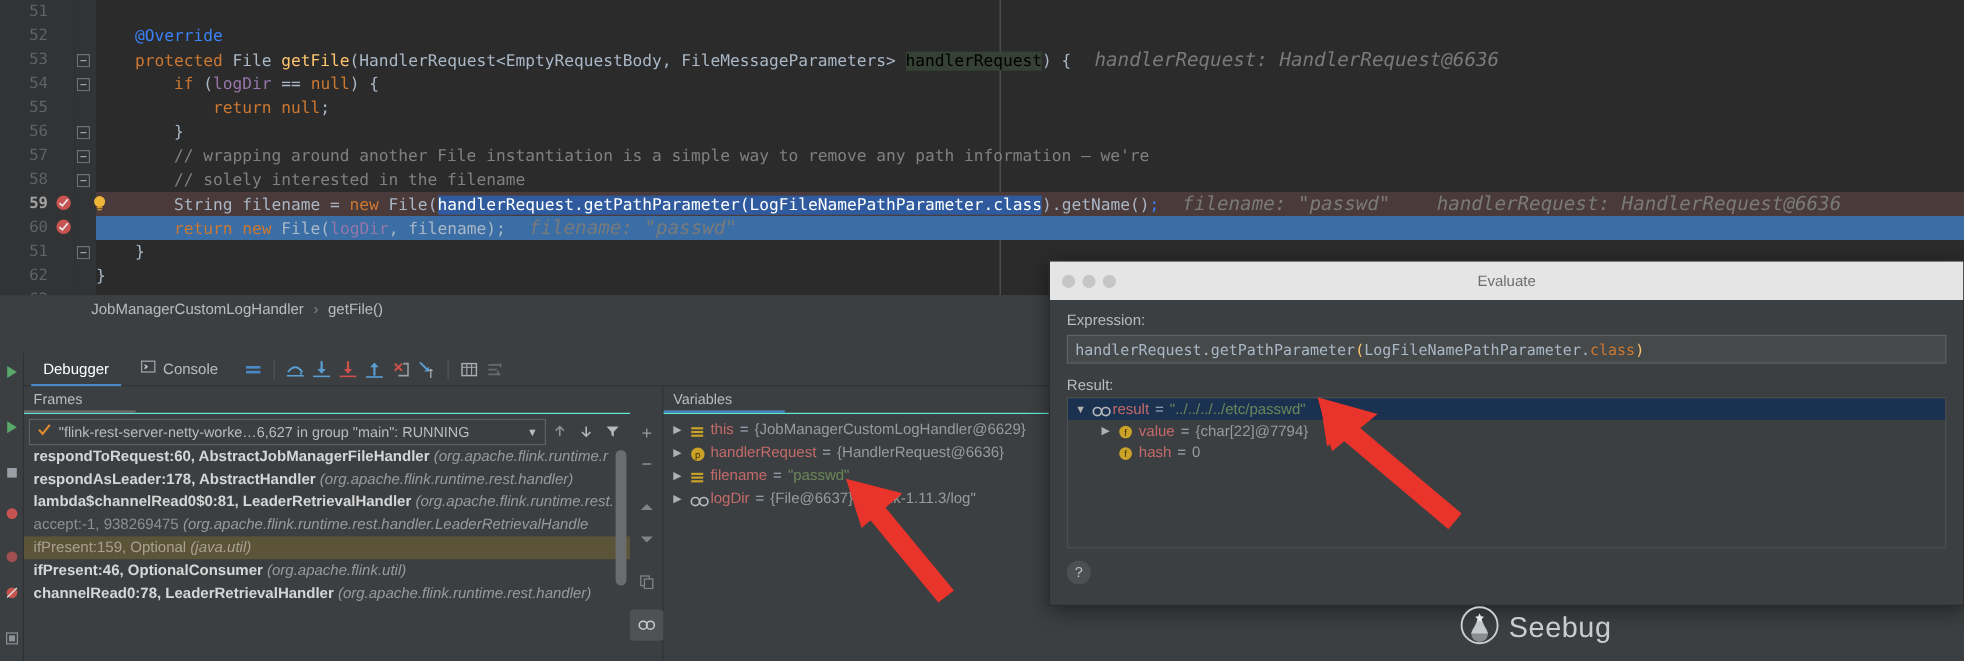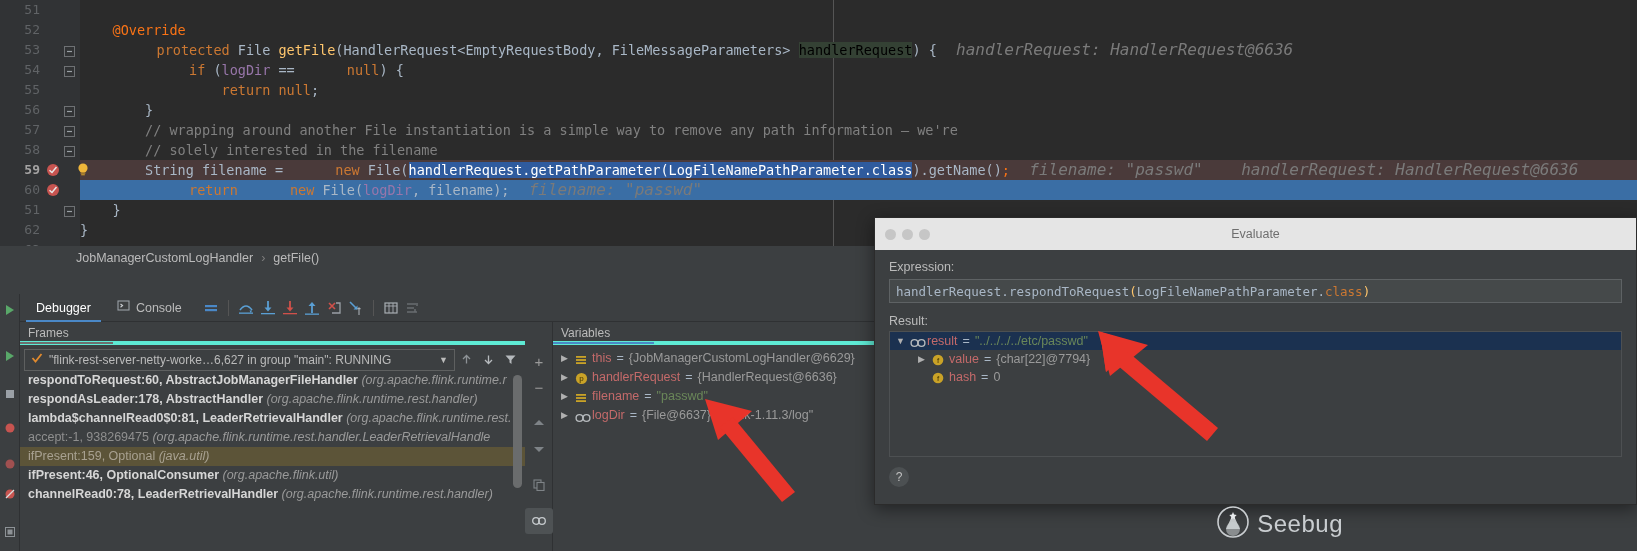--- a/index.html
+++ b/index.html
@@ -31,25 +31,25 @@
     position: relative; height: 20px; line-height: 20px; white-space: pre;
   }
   .ln {
     position: absolute; left: 0; width: 40px; text-align: right;
     color: #606366; font-size: 13px;
   }
   .ln.cur { color: #a4a3a3; font-weight: bold; }
   .gmark { position: absolute; width: 16px; height: 16px; top: 2px; }
   .code { position: absolute; left: 80px; top: 0; }
 
-  .kw   { color: #cc7832; margin-left: 44px; }
+  .kw   { color: #cc7832; }
   .txt  { color: #a9b7c6; }
   .str  { color: #6a8759; }
   .cmt  { color: #808080; }
-  .ann  { color: #f97316; }
+  .ann  { color: #3b82f6; }
   .fn   { color: #ffc66d; }
   .fld  { color: #9876aa; }
   .hint { color: #7a7a7a; font-style: italic; font-size: 16px; }
   .ident-hl { background: #344134; }
   .sel { background: #2f5b9e; color:#ffffff; }
 
   .row-exec { position: absolute; left:80px; right:0; height: 20px; background: #4a3a3a; }
   .row-sel  { position: absolute; left:80px; right:0; height: 20px; background: #3a6ea5; }
   .caret-line { position:absolute; left: 833px; top:0; width:1px; height: 246px; background:#555; }
 
@@ -99,21 +99,21 @@
   
   .frames-panel {
     position:absolute; left:20px; top:322px; width: 505px; height: 229px;
     background: #3c3f41;
   }
   .panel-tabtitle {
     height: 22px; line-height:22px; font-size:12px; color:#bbbbbb;
     padding-left: 8px; border-bottom: 2px solid #6e6e6e; display:inline-block;
     padding-right: 44px;
   }
-  .panel-tabbar { height: 23px; border-bottom: 4px solid #5eead4; }
+  .panel-tabbar { height: 23px; border-bottom: 1px solid #5eead4; }
   .thread-row { display:flex; align-items:center; height:26px; padding: 3px 4px 0 4px; }
   .thread-combo {
     flex: 1; height: 22px; background:#3c3f41; border:1px solid #5e6060;
     display:flex; align-items:center; gap:6px; padding: 0 6px;
     color:#bbbbbb; font-size: 12px; white-space: nowrap; overflow: hidden;
   }
   .thread-combo .cb-arrow { margin-left:auto; color:#bbbbbb; font-size:9px; }
   .thread-btn { width: 22px; height: 22px; display:flex; align-items:center; justify-content:center; }
 
   .frames-list { position:relative; height: 176px; overflow:hidden; }
@@ -511,21 +511,21 @@
 
   <div class="evaluate">
     <div class="eval-title">
       <span class="tl-dot"></span>
       <span class="tl-dot"></span>
       <span class="tl-dot"></span>
       <span class="eval-title-text">Evaluate</span>
     </div>
     <div class="eval-body">
       <div class="eval-label">Expression:</div>
-      <div class="eval-input" id="eval-expr"><span style="color: rgb(169, 183, 198);">handlerRequest.respondToRequest</span><span style="color: rgb(255, 198, 109);">(</span><span style="color: rgb(169, 183, 198);">LogFileNamePathParameter.</span><span style="color: rgb(204, 120, 50);">class</span><span style="color: rgb(255, 198, 109);">)</span></div>
+      <div class="eval-input" id="eval-expr"><span style="color: rgb(169, 183, 198);">handlerRequest.getPathParameter</span><span style="color: rgb(255, 198, 109);">(</span><span style="color: rgb(169, 183, 198);">LogFileNamePathParameter.</span><span style="color: rgb(204, 120, 50);">class</span><span style="color: rgb(255, 198, 109);">)</span></div>
       <div class="eval-result-label">Result:</div>
       <div class="eval-result-box" id="eval-result">
           <div class="res-row sel" style="padding-left: 6px;">
             <span class="tri">▼</span>
             <span class="vicon"><svg width="16" height="10" viewBox="0 0 16 10">
                 <circle cx="4.5" cy="5" r="3.4" fill="none" stroke="#b6babd" stroke-width="1.4"></circle>
                 <circle cx="11.5" cy="5" r="3.4" fill="none" stroke="#b6babd" stroke-width="1.4"></circle>
               </svg></span>
             <span class="vname">result</span>
             <span class="veq">=</span>

